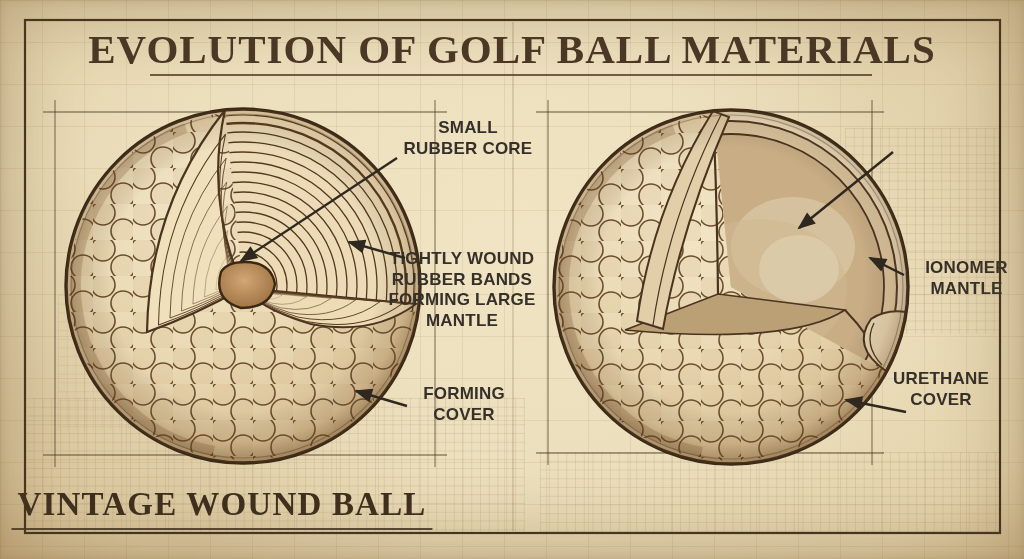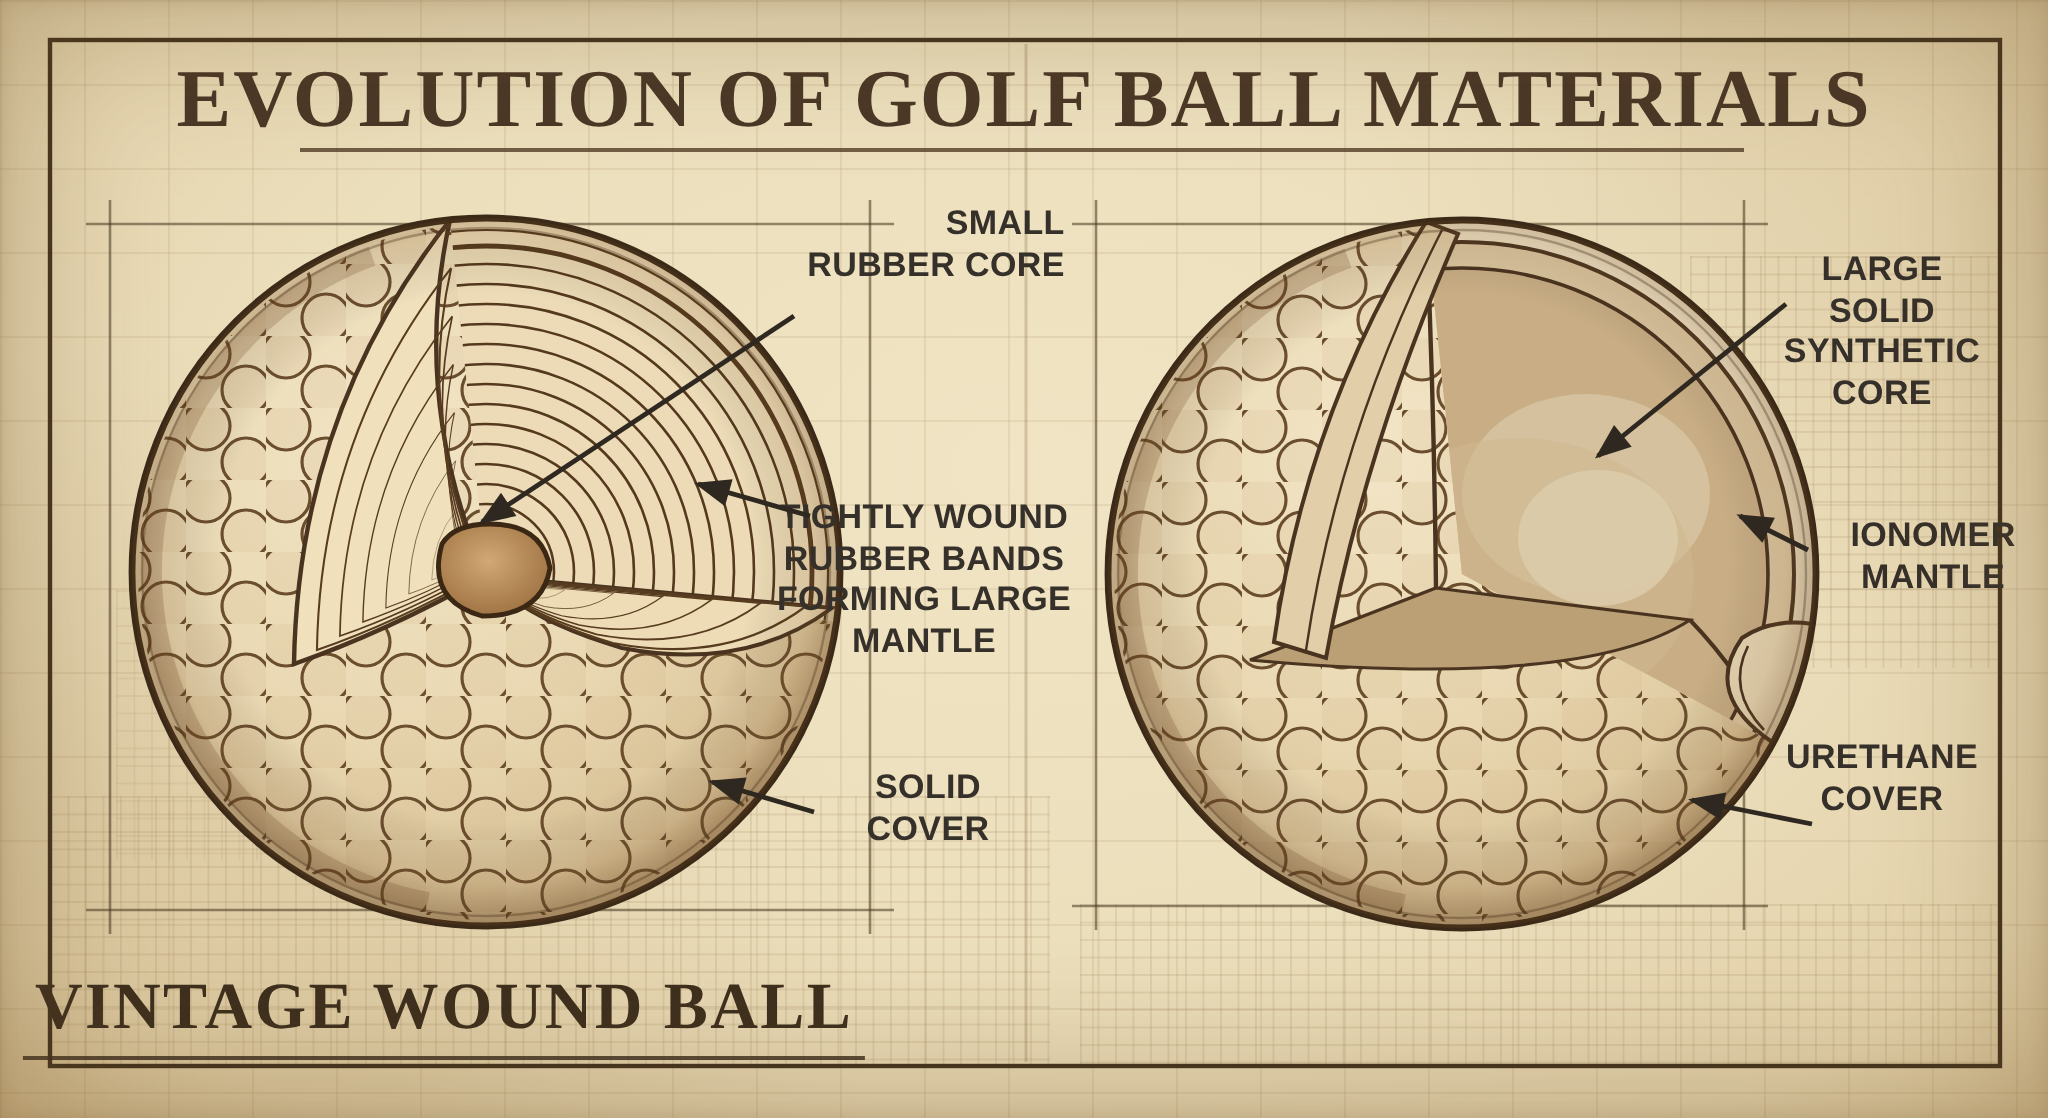--- a/index.html
+++ b/index.html
@@ -191,31 +191,28 @@
 
     <path d="M365,215 A177,177 0 0 1 345,274 Q310,250 330,222 Q345,212 365,215 Z" fill="#e8d7b4" stroke="#4a3420" stroke-width="2"></path>
     <path d="M333,226 Q322,248 341,268" fill="none" stroke="#4a3420" stroke-width="1.3"></path>
 
     <circle cx="190" cy="190" r="177" fill="none" stroke="#3b2a18" stroke-width="3.4"></circle>
     <circle cx="190" cy="190" r="172" fill="none" stroke="rgba(59,42,24,.35)" stroke-width="1.2"></circle>
     <path d="M161,355 A168,168 0 0 1 133,32" fill="none" stroke="rgba(100,65,32,.22)" stroke-width="10"></path>
     <circle cx="190" cy="190" r="177" fill="url(#RshadeG)"></circle>
   </svg>
 
-  <div class="label" style="left:468px;top:102px;text-align:right;">SMALL
+  <div class="label" style="left:468px;top:118px;">SMALL
 RUBBER CORE</div>
   <div class="label" style="left:462px;top:249px;">TIGHTLY WOUND
 RUBBER BANDS
 FORMING LARGE
 MANTLE</div>
-  <div class="label" style="left:464px;top:384px;">SOLID
+  <div class="label" style="left:464px;top:384px;">FORMING
 COVER</div>
-  <div class="label" style="left:941px;top:125px;">LARGE SOLID
-SYNTHETIC
-CORE</div>
   <div class="label" style="left:946px;top:258px;padding-left:41px;">IONOMER
 MANTLE</div>
   <div class="label" style="left:941px;top:369px;">URETHANE
 COVER</div>
 
   <svg class="abs" style="left:0;top:0;pointer-events:none;" width="1024" height="559">
     <defs>
       <marker id="ah" markerUnits="userSpaceOnUse" markerWidth="20" markerHeight="16" refX="17" refY="8" orient="auto">
         <path d="M1,1 L19,8 L1,15 Z" fill="#2e2820"></path>
       </marker>

